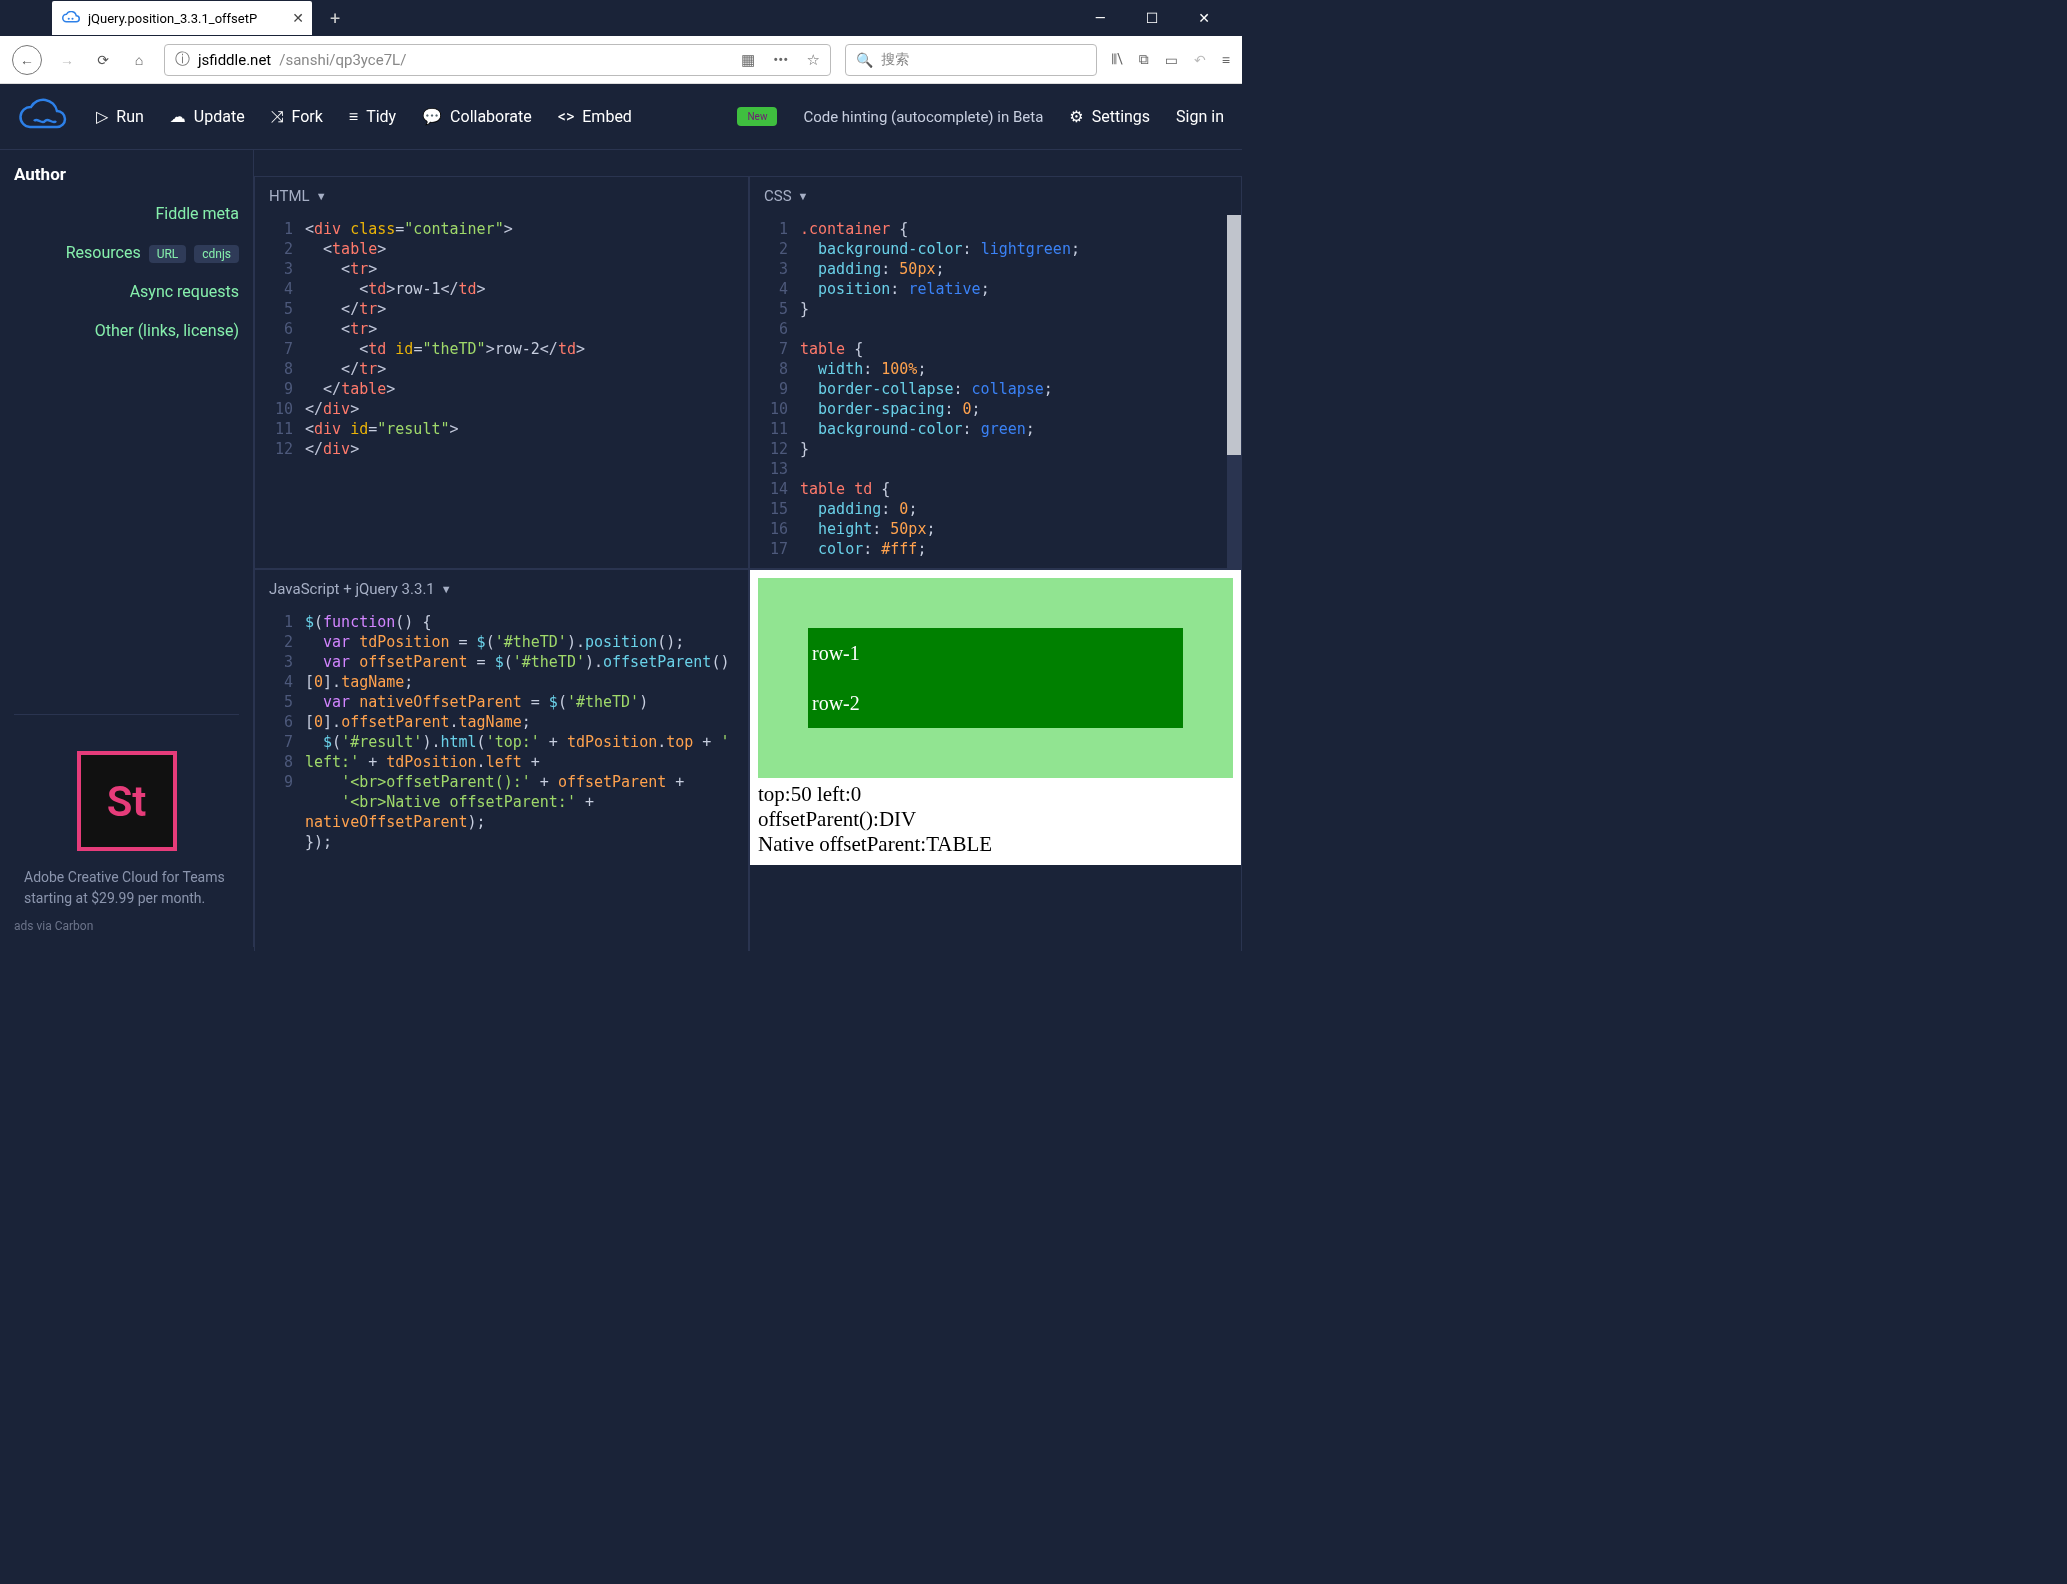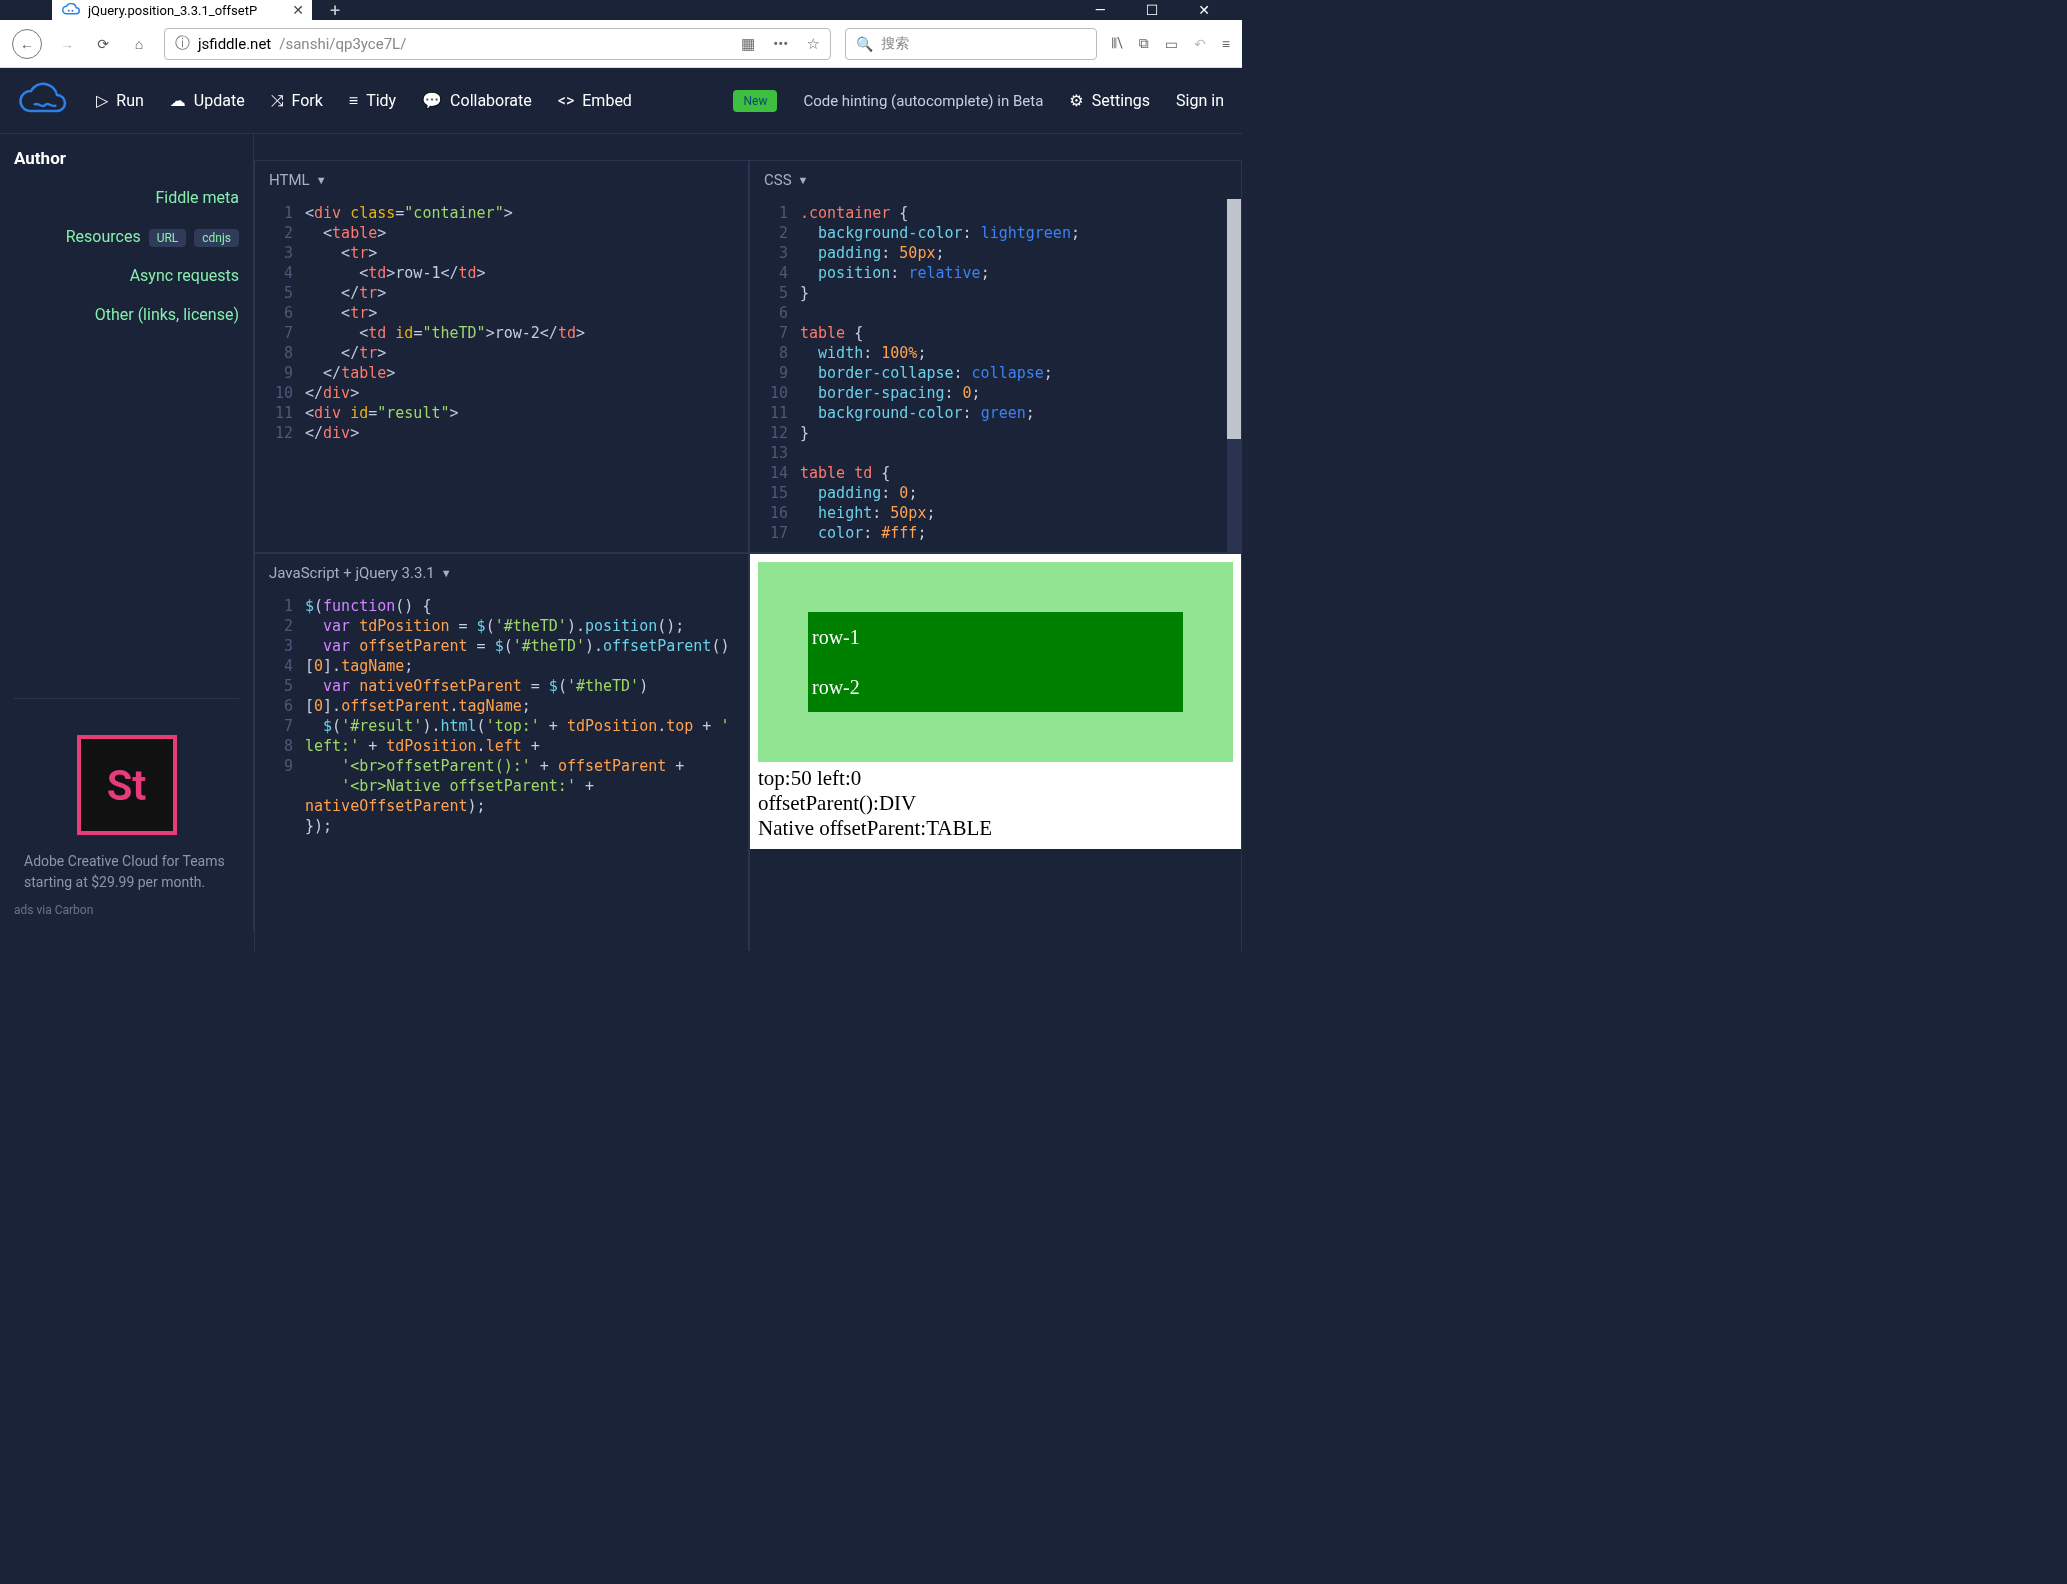--- a/index.html
+++ b/index.html
@@ -13,21 +13,21 @@
   font-size: 14px;
 }
 
 
 .browser-chrome {
   background: #1a2338;
 }
 .tab-bar {
   display: flex;
   align-items: center;
-  height: 20px;
+  height: 36px;
   padding-left: 52px;
 }
 .browser-tab {
   display: flex;
   align-items: center;
   background: #fff;
   color: #000;
   height: 34px;
   padding: 0 8px 0 10px;
   gap: 8px;
@@ -87,21 +87,21 @@
 .app-toolbar {
   height: 66px;
   display: flex;
   align-items: center;
   padding: 0 18px;
   gap: 26px;
   border-bottom: 1px solid #2a3450;
 }
 .logo-box { display: flex; align-items: center; justify-content: center; }
 .toolbar-item { display: flex; align-items: center; gap: 8px; font-size: 16px; color: #fff; cursor: pointer; }
-.pill-new { background: #3fbf3f; color: #0c4a6e; padding: 4px 10px; border-radius: 4px; font-size: 12px; }
+.pill-new { background: #3fbf3f; color: #701a75; padding: 4px 10px; border-radius: 4px; font-size: 10px; }
 .hint-text { color: #c7cedf; font-size: 15px; }
 .toolbar-spacer { flex: 1; }
 
 
 .app-body { display: flex; height: 797px; }
 .sidebar {
   width: 254px;
   border-right: 1px solid #2a3450;
   padding: 14px;
   display: flex;

